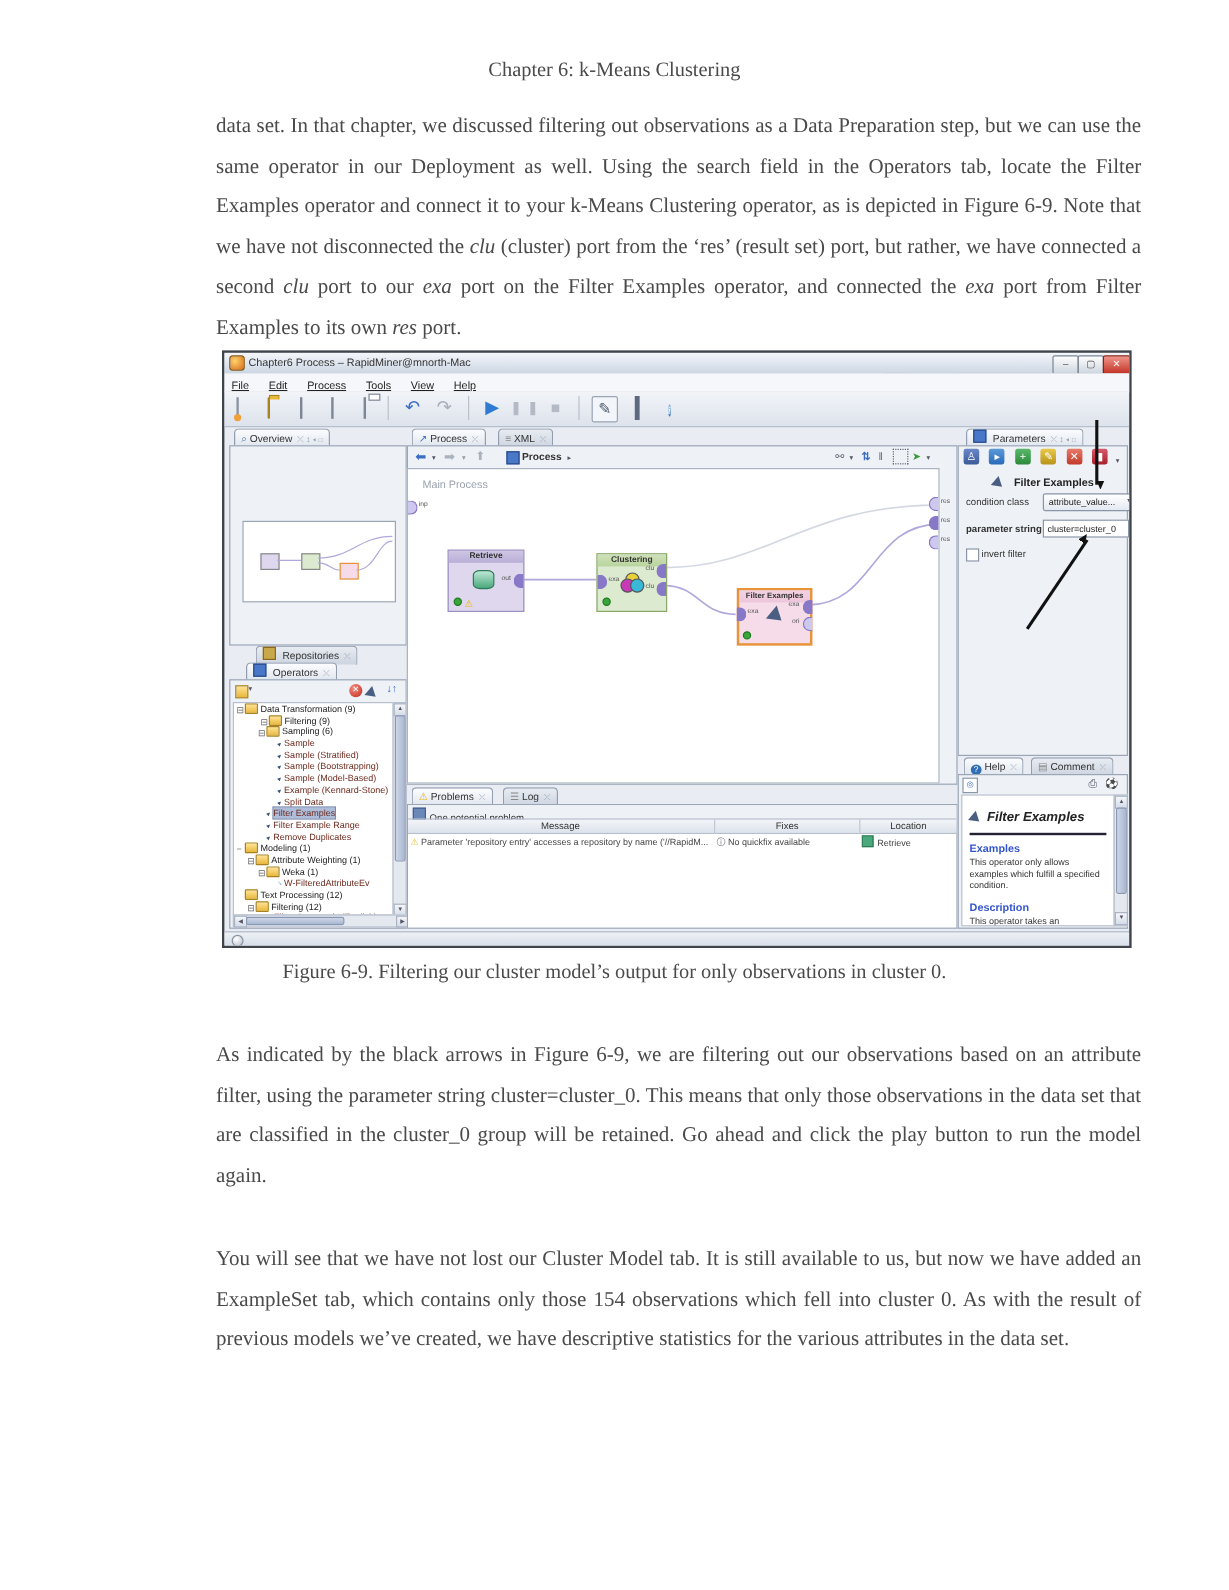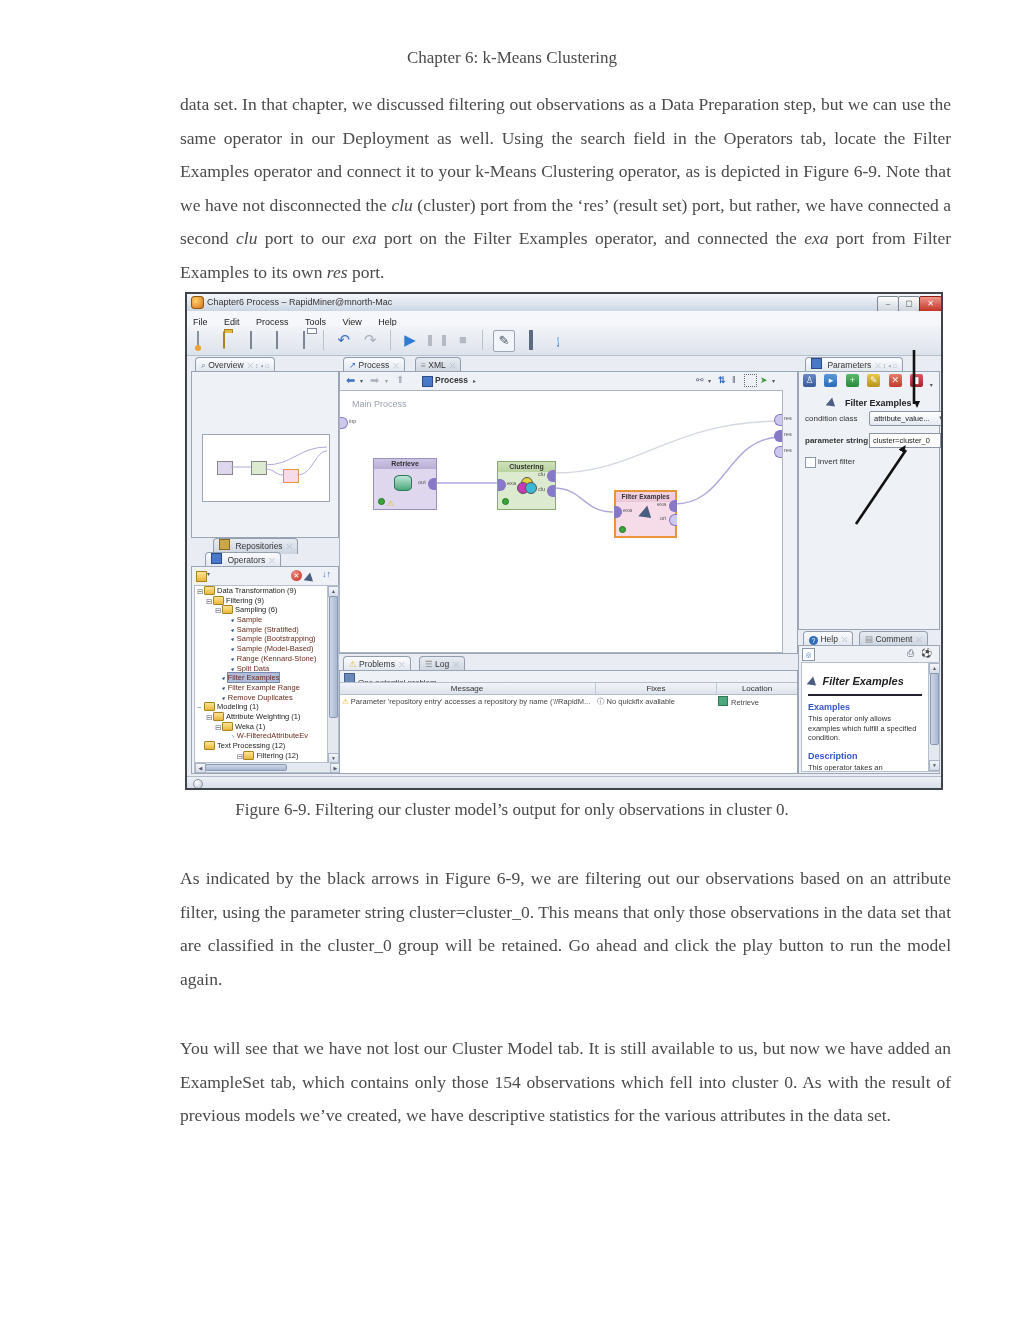--- a/index.html
+++ b/index.html
@@ -198,37 +198,37 @@
 
       <span class="mini-ic" style="position:absolute;top:4px;left:4px;background:linear-gradient(#ffe394,#e8b83c);border:1px solid #a8821e;"></span>
       <span style="position:absolute;top:3px;left:15px;font-size:6px;color:#556;">▾</span>
       <div class="search-box" style="top:2px;left:24px;width:70px;height:12px;margin-top:17px;">Filter</div>
       <div class="red-x" style="top:3px;left:99px;">✕</div>
       <span style="position:absolute;top:2px;left:113px;"><span class="funnel"></span></span>
       <span style="position:absolute;top:2px;left:130px;font-size:9px;color:#3a6fc4;">↓↑</span>
 
       <div class="abs" id="op-tree" style="top:18px;left:2px;width:134px;height:176px;background:#fff;border:1px solid #b6bfcc;">
           <div class="tree-row" style="padding-left: 2px;"><span class="exp">⊟</span><span class="fold"></span><span class="lbl">Data Transformation (9)</span></div>
-          <div class="tree-row" style="padding-left: 11px;"><span class="exp">⊟</span><span class="fold"></span><span class="lbl">Filtering (9)</span></div>
+          <div class="tree-row" style="padding-left: 22px;"><span class="exp">⊟</span><span class="fold"></span><span class="lbl">Filtering (9)</span></div>
           <div class="tree-row" style="padding-left: 20px;"><span class="exp">⊟</span><span class="fold"></span><span class="lbl">Sampling (6)</span></div>
           <div class="tree-row" style="padding-left: 29px;"><span class="exp"></span><span class="oparrow">▸</span><span class="lbl tree-op">Sample</span></div>
           <div class="tree-row" style="padding-left: 29px;"><span class="exp"></span><span class="oparrow">▸</span><span class="lbl tree-op">Sample (Stratified)</span></div>
           <div class="tree-row" style="padding-left: 29px;"><span class="exp"></span><span class="oparrow">▸</span><span class="lbl tree-op">Sample (Bootstrapping)</span></div>
           <div class="tree-row" style="padding-left: 29px;"><span class="exp"></span><span class="oparrow">▸</span><span class="lbl tree-op">Sample (Model-Based)</span></div>
-          <div class="tree-row" style="padding-left: 29px;"><span class="exp"></span><span class="oparrow">▸</span><span class="lbl tree-op">Range (Kennard-Stone)</span></div>
+          <div class="tree-row" style="padding-left: 29px;"><span class="exp"></span><span class="oparrow">▸</span><span class="lbl tree-op">Example (Kennard-Stone)</span></div>
           <div class="tree-row" style="padding-left: 29px;"><span class="exp"></span><span class="oparrow">▸</span><span class="lbl tree-op">Split Data</span></div>
           <div class="tree-row sel" style="padding-left: 20px;"><span class="exp"></span><span class="oparrow">▸</span><span class="lbl tree-op">Filter Examples</span></div>
           <div class="tree-row" style="padding-left: 20px;"><span class="exp"></span><span class="oparrow">▸</span><span class="lbl tree-op">Filter Example Range</span></div>
           <div class="tree-row" style="padding-left: 20px;"><span class="exp"></span><span class="oparrow">▸</span><span class="lbl tree-op">Remove Duplicates</span></div>
           <div class="tree-row" style="padding-left: 2px;"><span class="exp">−</span><span class="fold"></span><span class="lbl">Modeling (1)</span></div>
           <div class="tree-row" style="padding-left: 11px;"><span class="exp">⊟</span><span class="fold"></span><span class="lbl">Attribute Weighting (1)</span></div>
           <div class="tree-row" style="padding-left: 20px;"><span class="exp">⊟</span><span class="fold"></span><span class="lbl">Weka (1)</span></div>
           <div class="tree-row" style="padding-left: 29px;"><span class="exp"></span><span class="oparrow" style="color: rgb(42, 106, 184);">↓</span><span class="lbl tree-op">W-FilteredAttributeEv</span></div>
           <div class="tree-row" style="padding-left: 2px;"><span class="exp"></span><span class="fold"></span><span class="lbl">Text Processing (12)</span></div>
-          <div class="tree-row" style="padding-left: 11px; text-align: center;"><span class="exp">⊟</span><span class="fold"></span><span class="lbl">Filtering (12)</span></div>
+          <div class="tree-row" style="padding-left: 11px;"><span class="exp">⊟</span><span class="fold"></span><span class="lbl">Filtering (12)</span></div>
           <div class="tree-row" style="padding-left: 20px;"><span class="exp"></span><span class="oparrow" style="transform: none;">≡</span><span class="lbl tree-op">Filter Stopwords (English)</span></div>
         </div>
       <div class="vscroll" style="top:18px;left:135px;height:178px;">
         <div class="sbtn" style="top:0;">▲</div>
         <div class="vthumb" style="top:10px;height:120px;"></div>
         <div class="sbtn" style="bottom:0;">▼</div>
       </div>
       <div class="hscroll" style="top:195px;left:2px;width:144px;">
         <div class="sbtn" style="left:0;height:8px;line-height:8px;">◀</div>
         <div class="hthumb" style="left:10px;width:80px;"></div>

